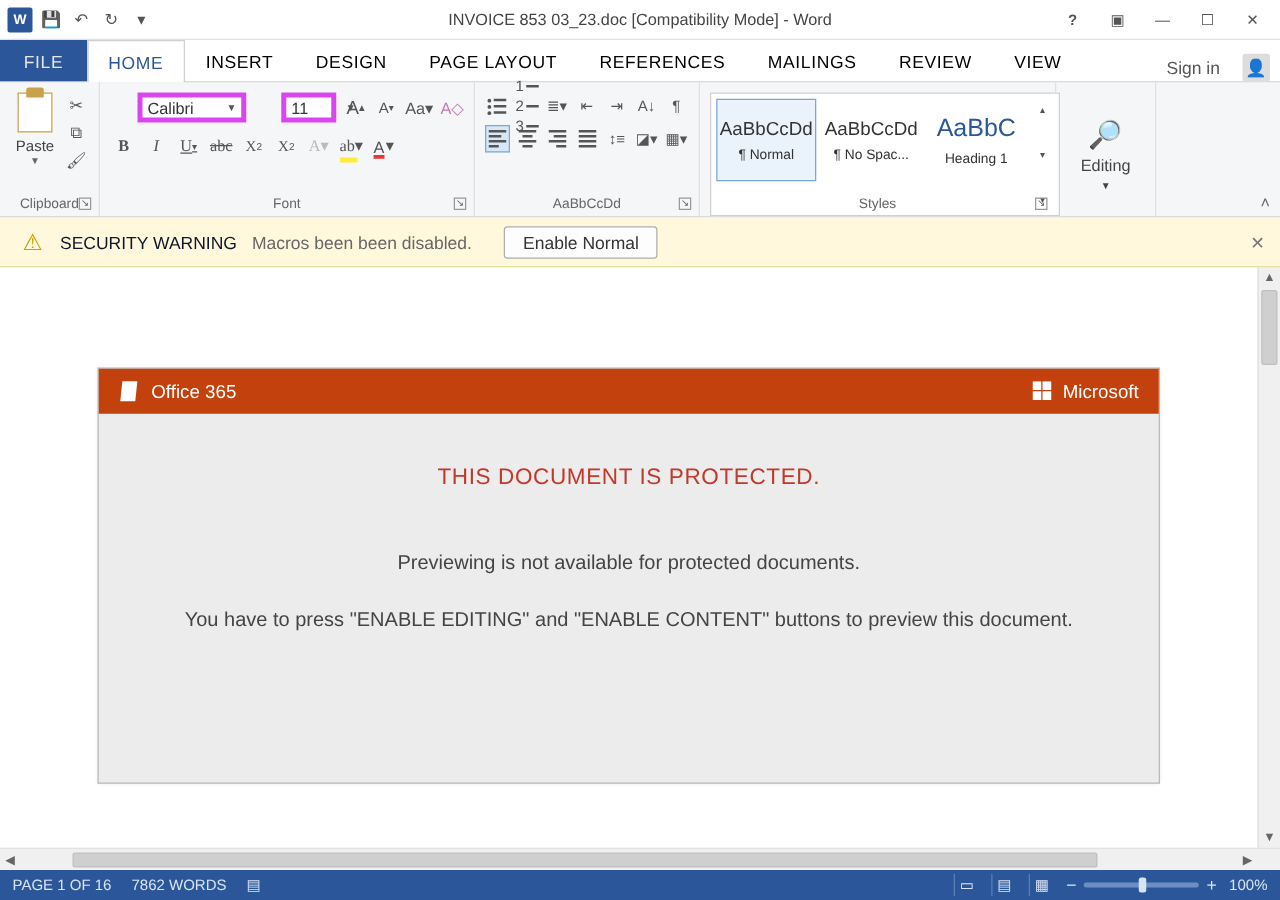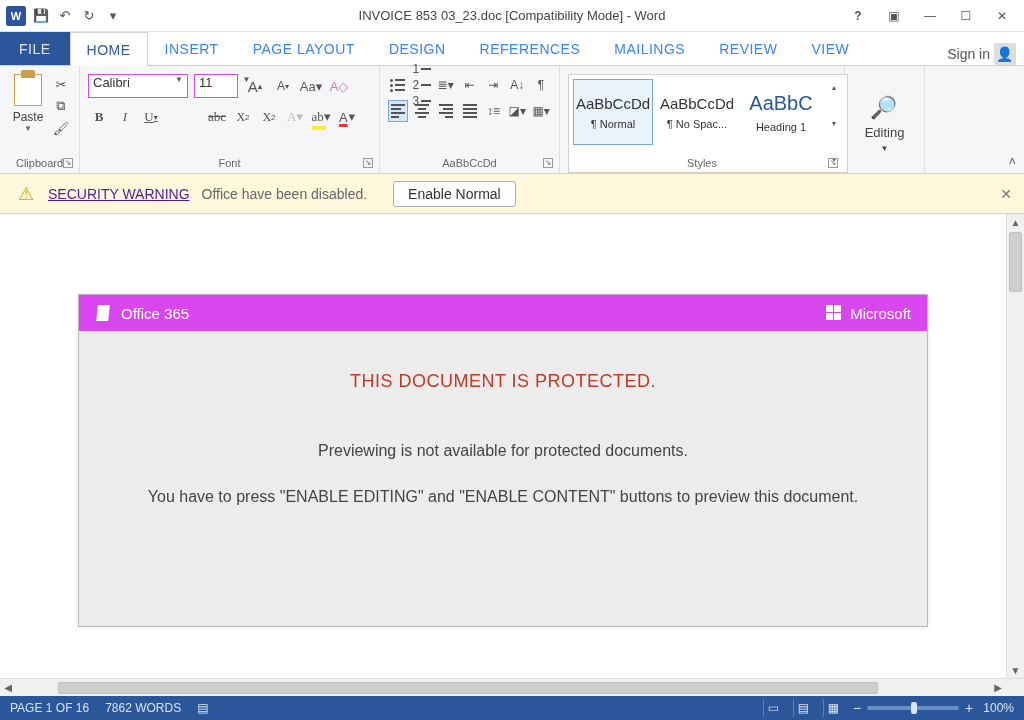--- a/index.html
+++ b/index.html
@@ -26,28 +26,28 @@
 
   
   .tabs {
     height: 34px; background:#fff; display:flex; align-items:flex-end;
     border-bottom: 1px solid #d0d0d0;
   }
   .tab.file {
     background:#2b579a; color:#e5e5e5; padding:0 18px; height:34px; line-height:34px; font-size:14px;
   }
   .tab {
-    padding:0 16px; height:34px; line-height:34px; font-size:14px; color:#3b82f6; letter-spacing:0.5px;
+    padding:0 16px; height:34px; line-height:34px; font-size:14px; color:#000000; letter-spacing:0.5px;
     border:1px solid transparent; border-bottom:none;
   }
   .tab.active {
     color:#2b579a; border-color:#d0d0d0; background:#fff; position:relative; top:1px;
   }
   .tabs .spacer{flex:1;}
-  .signin { display:flex; align-items:center; gap:4px; padding:0 8px; color:#555; font-size:14px;}
+  .signin { display:flex; align-items:center; gap:18px; padding:0 8px; color:#555; font-size:14px;}
   .avatar { width:22px; height:22px; background:#ddd; border-radius:2px; display:flex; align-items:center; justify-content:center; color:#888;}
 
   
   .ribbon {
     height: 108px; background:#f5f6f7; border-bottom:1px solid #d0d0d0;
     display:flex; position:relative;
   }
   .group {
     border-right:1px solid #e0e0e0; padding:4px 8px 0 8px; display:flex; flex-direction:column;
     position:relative;
@@ -70,31 +70,31 @@
   .paste-icon{ width:28px; height:32px; background:#fff; border:1px solid #c9a14a; position:relative;}
   .paste-icon::before{content:""; position:absolute; top:-5px; left:6px; width:14px; height:8px; background:#c9a14a; border-radius:2px 2px 0 0;}
   .paste-label{font-size:12px; color:#444; margin-top:4px;}
   .paste-arrow{font-size:8px; color:#666;}
   .clip-mini{ display:flex; flex-direction:column; gap:6px; padding-top:6px; padding-left:4px;}
   .mini-icn{width:18px; height:16px; color:#555; font-size:13px; display:flex;align-items:center;justify-content:center;}
 
   
   .g-font{ width:300px; }
   .font-row1{display:flex; gap:6px; align-items:center; margin-top:4px;}
-  .combo{ height:24px; border:1px solid #d946ef; background:#fff; display:flex; align-items:flex-start; padding:0 4px; font-size:13px; color:#333; }
+  .combo{ height:24px; border:4px solid #d946ef; background:#fff; display:flex; align-items:center; padding:0 4px; font-size:13px; color:#333;margin-left:22px; }
   .combo.font{ width:100px; justify-content:space-between;}
   .combo.size{ width:44px; justify-content:space-between;gap:30px;}
   .combo .arrow{font-size:8px;color:#555;}
   .fbtn{ width:22px; height:22px; display:flex; align-items:center; justify-content:center; color:#555; font-size:13px;}
   .font-row2{display:flex; gap:4px; align-items:center; margin-top:8px;}
   .font-row2 .fbtn{font-family:"Times New Roman",serif;}
   .fbtn.bold{font-weight:bold;}
   .fbtn.italic{font-style:italic;}
   .fbtn.under{text-decoration:underline;}
-  .fbtn.strike{text-decoration:line-through;margin-left:40px;}
+  .fbtn.strike{text-decoration:line-through;}
   .sub{font-size:12px;} .sub sub,.sub sup{font-size:8px;}
   .color-btn{display:flex;align-items:center;gap:1px;}
   .colorA{ text-decoration:underline; text-decoration-color:#e33; text-decoration-thickness:3px;}
   .hilite{position:relative;}
   .hilite .bar{position:absolute;bottom:-2px;left:2px;width:14px;height:4px;background:#ffeb3b;}
 
   
   .g-para{ width:180px;}
   .para-row{display:flex; gap:4px; align-items:center; margin-top:4px;}
   .pbtn{width:22px;height:22px;display:flex;align-items:center;justify-content:center;color:#555;font-size:12px;}
@@ -120,40 +120,40 @@
   .g-editing{ width:80px; display:flex; align-items:center; justify-content:center; padding-top:8px;}
   .edit-btn{display:flex;flex-direction:column;align-items:center;gap:4px;color:#444;font-size:13px;}
   .binoculars{font-size:22px;}
 
   
   .secbar{
     height:40px; background:#fff8dc; border-bottom:1px solid #e0d88a; display:flex; align-items:center;
     padding:0 16px; gap:12px; position:relative;
   }
   .sec-icon{width:20px;height:20px;color:#c9a100;font-size:18px;display:flex;align-items:center;justify-content:center;}
-  .sec-title{font-size:14px;color:#4c1d95;text-decoration:underline;}
+  .sec-title{font-size:14px;color:#0f172a;}
   .sec-msg{font-size:14px;color:#666;}
   .enable-btn{
     margin-left:14px; padding:4px 14px; font-size:14px; border:1px solid #adadad; background:#fdfdfd;
     border-radius:3px; color:#333;
   }
   .sec-close{position:absolute; right:12px; color:#777; font-size:14px;}
 
   
   .docwrap{
     display:flex; height: calc(720px - 32px - 34px - 108px - 40px - 18px - 24px);
     background:#fff;
   }
   .doc-scroll{flex:1; overflow:hidden; position:relative; background:#fff;}
   .page{
     margin:80px auto 0 auto; width:850px; background:#ececec; border:1px solid #b9b9b9;
     box-shadow:0 0 4px rgba(0,0,0,0.1);
   }
   .page-banner{
-    height:36px; background:#d946ef; color:#fff; display:flex; align-items:center; justify-content:space-between;
+    height:36px; background:#c2410c; color:#fff; display:flex; align-items:center; justify-content:space-between;
     padding:0 16px; font-size:15px;
   }
   .banner-left,.banner-right{display:flex;align-items:center;gap:8px;}
   .o365-icn,.ms-icn{display:inline-flex;align-items:center;justify-content:center;}
   .o365-icn{width:18px;height:18px;}
   .page-body{padding:40px 30px 120px 30px; text-align:center;}
   .doc-protected{color:#c0392b; font-size:18px; letter-spacing:0.5px; margin-bottom:50px;}
   .doc-line{color:#444; font-size:16px; margin-bottom:28px;}
   .doc-line2{color:#444; font-size:16px;}
   .vscroll{width:18px; background:#f0f0f0; border-left:1px solid #ddd; position:relative;}
@@ -199,22 +199,22 @@
     <div class="wbtn">—</div>
     <div class="wbtn">☐</div>
     <div class="wbtn">✕</div>
   </div>
 </div>
 
 <div class="tabs">
   <div class="tab file">FILE</div>
   <div class="tab active">HOME</div>
   <div class="tab">INSERT</div>
+  <div class="tab">DESIGN</div>
   <div class="tab">PAGE LAYOUT</div>
-  <div class="tab">DESIGN</div>
   <div class="tab">REFERENCES</div>
   <div class="tab">MAILINGS</div>
   <div class="tab">REVIEW</div>
   <div class="tab">VIEW</div>
   <div class="spacer"></div>
   <div class="signin">
     <span>Sign in</span>
     <span class="avatar">👤</span>
   </div>
 </div>
@@ -371,21 +371,21 @@
       <div style="font-size:8px;">▼</div>
     </div>
   </div>
 
   <div class="collapse-ribbon">˄</div>
 </div>
 
 <div class="secbar">
   <div class="sec-icon">⚠</div>
   <div class="sec-title">SECURITY WARNING</div>
-  <div class="sec-msg">Office have been disabled.</div>
+  <div class="sec-msg">Macros been been disabled.</div>
   <button class="enable-btn">Enable Normal</button>
   <div class="sec-close">✕</div>
 </div>
 
 <div class="docwrap">
   <div class="doc-scroll">
     <div class="page">
       <div class="page-banner">
         <div class="banner-left">
           <span class="o365-icn">

